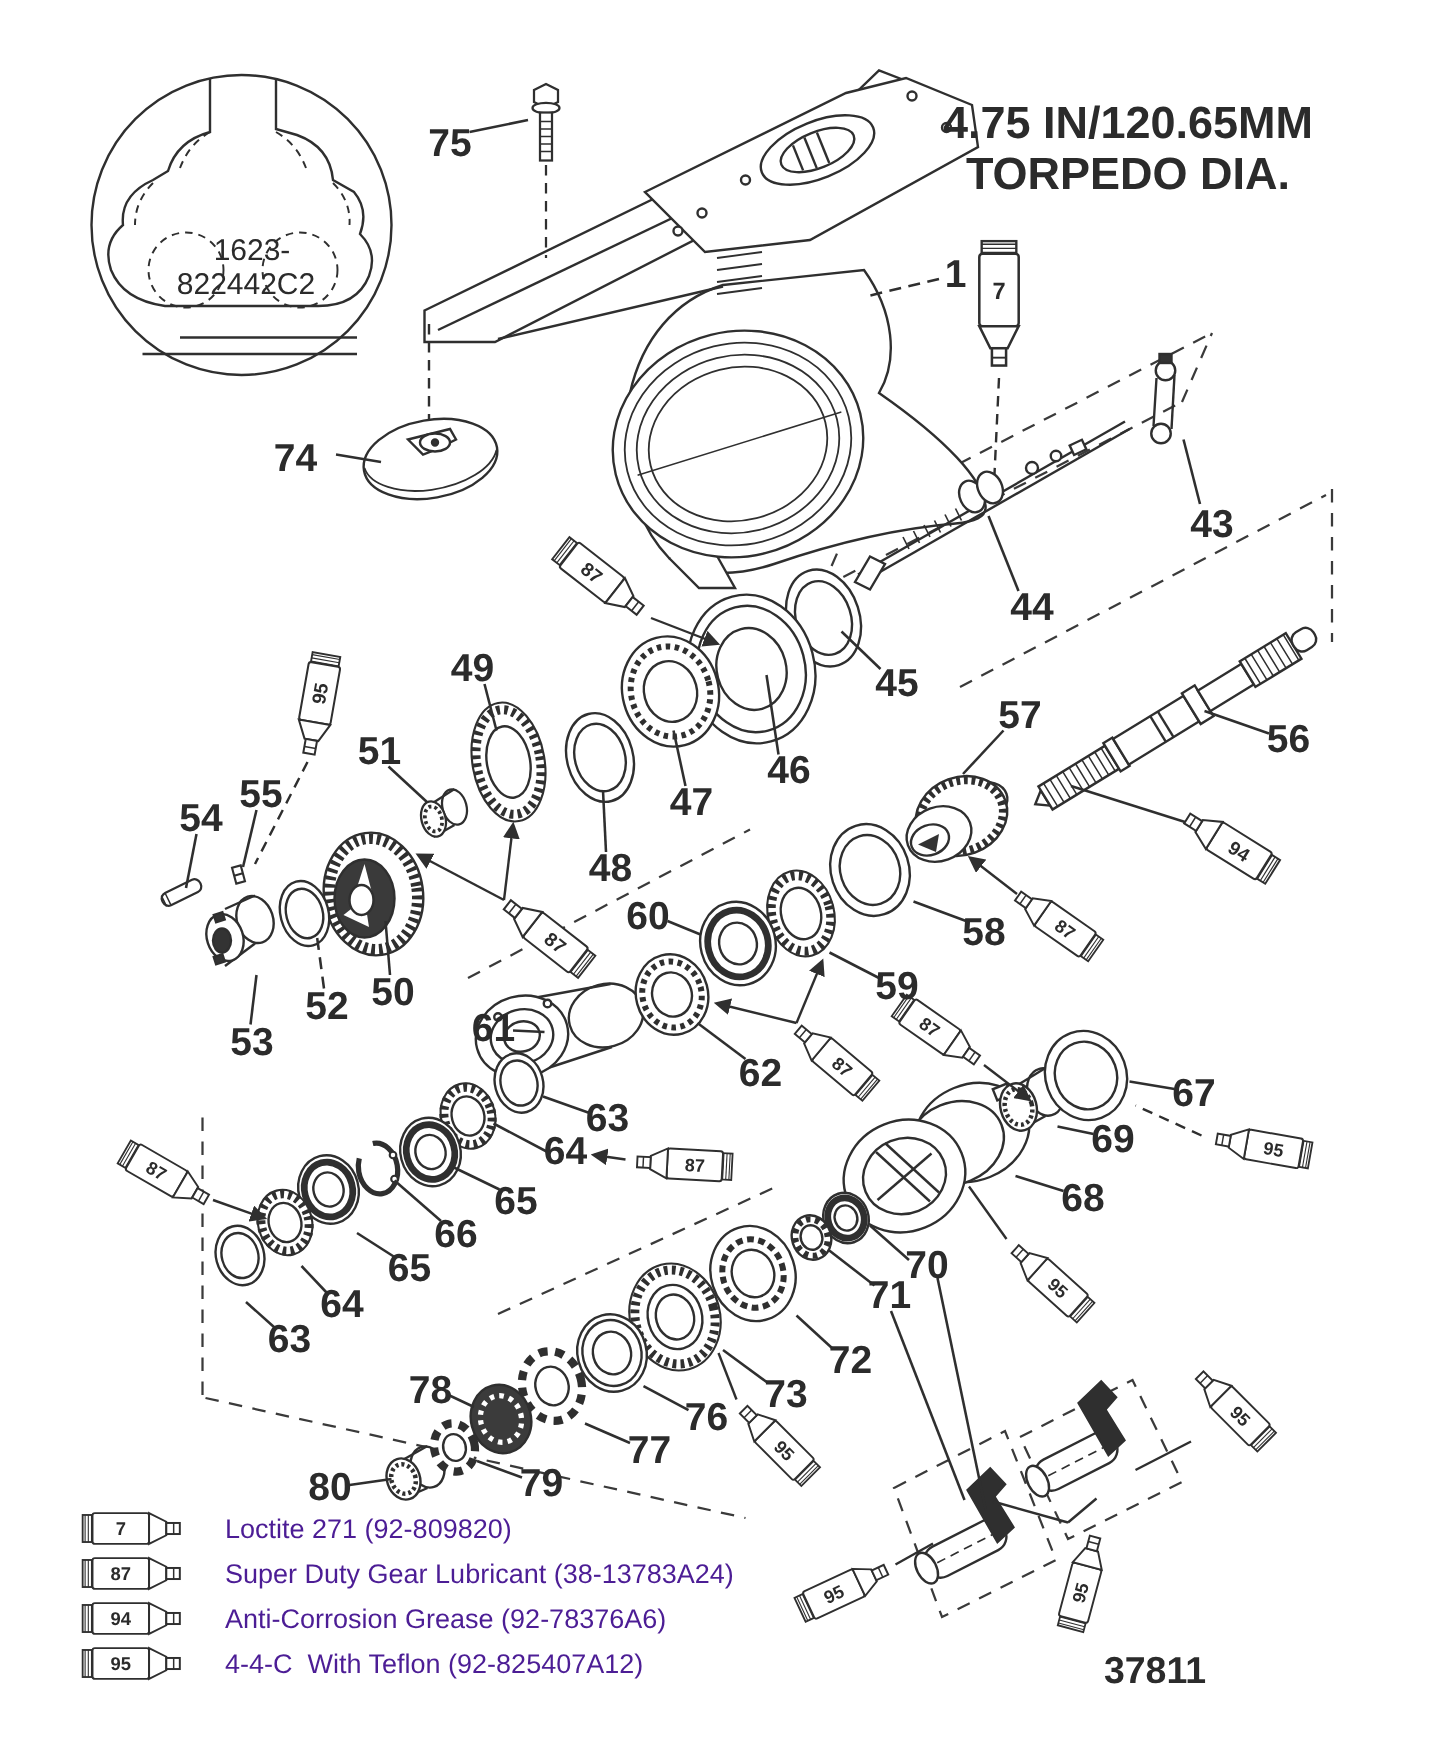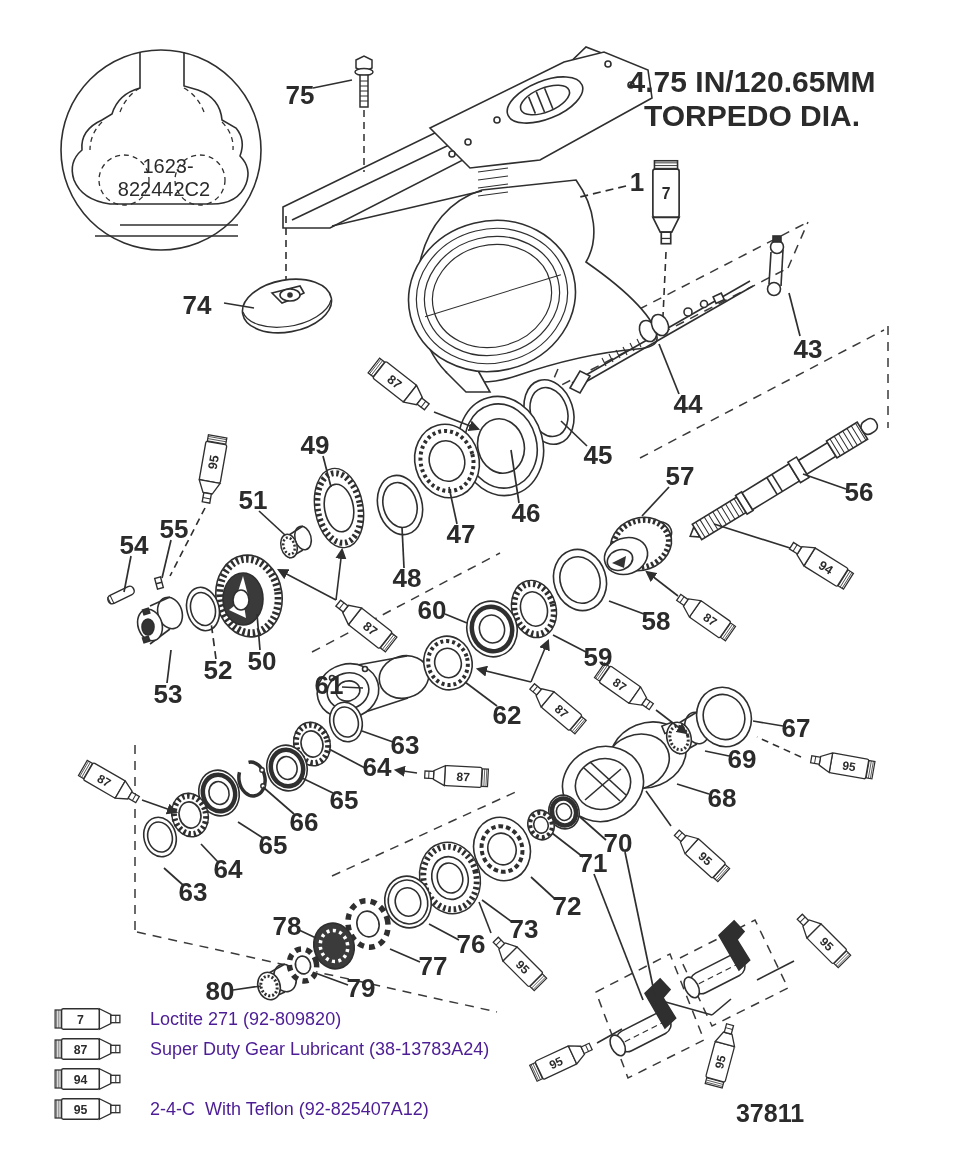--- a/index.html
+++ b/index.html
@@ -746,33 +746,34 @@
             <line x1="-37.8" y1="-11" x2="-37.8" y2="11" stroke="#2f2f2f" stroke-width="0.9"></line>
             <rect x="-37" y="-12.5" width="46" height="25" rx="2" fill="#fff" stroke="#2f2f2f" stroke-width="1.6"></rect>
             <path d="M9,-12.5 L23,-5.5 L23,5.5 L9,12.5 Z" fill="#fff" stroke="#2f2f2f" stroke-width="1.6"></path>
             <rect x="23" y="-4.5" width="11" height="9" fill="#fff" stroke="#2f2f2f" stroke-width="1.6"></rect>
             <line x1="29" y1="-4.5" x2="29" y2="4.5" stroke="#2f2f2f" stroke-width="1.2"></line>
             <g transform="translate(-14,0) rotate(0)">
               <text x="0" y="5.5" text-anchor="middle" class="tubelabel">94</text>
             </g>
           </g>
         </svg>
+        <span class="label">Anti-Corrosion Grease (92-78376A6)</span>
       </div>
       <div class="row">
         <svg width="90" height="28">
           <g transform="translate(46,14) rotate(0) scale(0.82)">
             <rect x="-45" y="-11" width="8" height="22" fill="#fff" stroke="#2f2f2f" stroke-width="1.5"></rect>
             <line x1="-43" y1="-11" x2="-43" y2="11" stroke="#2f2f2f" stroke-width="0.9"></line>
             <line x1="-40.4" y1="-11" x2="-40.4" y2="11" stroke="#2f2f2f" stroke-width="0.9"></line>
             <line x1="-37.8" y1="-11" x2="-37.8" y2="11" stroke="#2f2f2f" stroke-width="0.9"></line>
             <rect x="-37" y="-12.5" width="46" height="25" rx="2" fill="#fff" stroke="#2f2f2f" stroke-width="1.6"></rect>
             <path d="M9,-12.5 L23,-5.5 L23,5.5 L9,12.5 Z" fill="#fff" stroke="#2f2f2f" stroke-width="1.6"></path>
             <rect x="23" y="-4.5" width="11" height="9" fill="#fff" stroke="#2f2f2f" stroke-width="1.6"></rect>
             <line x1="29" y1="-4.5" x2="29" y2="4.5" stroke="#2f2f2f" stroke-width="1.2"></line>
             <g transform="translate(-14,0) rotate(0)">
               <text x="0" y="5.5" text-anchor="middle" class="tubelabel">95</text>
             </g>
           </g>
         </svg>
-        <span class="label">2-4-C  With Teflon (92-825407A12)</span>
+        <span class="label">4-4-C  With Teflon (92-825407A12)</span>
       </div>
     </div>
 </div>
 
 </body></html>

